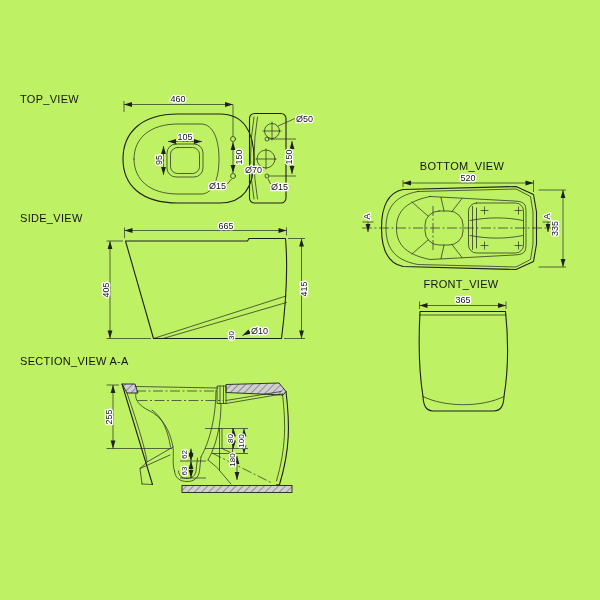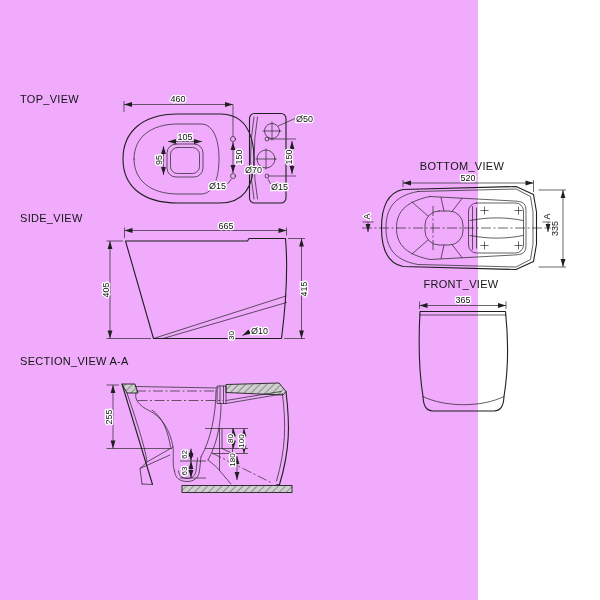--- a/index.html
+++ b/index.html
@@ -1,16 +1,16 @@
 <!DOCTYPE html>
 <html><head>
 <meta charset="utf-8">
 <style>
   html,body{margin:0;padding:0;background:#fff;}
-  #stage{width:478px;height:600px;background:#f0abfc;position:relative;font-family:"Liberation Sans",sans-serif;}
+  #stage{width:600px;height:600px;background:#bef264;position:relative;font-family:"Liberation Sans",sans-serif;}
   svg{display:block;}
   .title{font-family:"Liberation Sans",sans-serif;font-size:11px;fill:#141414;letter-spacing:.3px;}
   .dimt{font-family:"Liberation Sans",sans-serif;font-size:9px;fill:#141414;
         paint-order:stroke;stroke:#ffffff;stroke-width:2.6px;stroke-linejoin:round;}
   .dimt-s{font-size:8px;}
   .outline{fill:none;stroke:#1f1f1f;stroke-width:1.1;stroke-linejoin:round;stroke-linecap:round;}
   .thin{fill:none;stroke:#1f1f1f;stroke-width:0.7;stroke-linejoin:round;stroke-linecap:round;}
   .dim{fill:none;stroke:#2a2a2a;stroke-width:0.7;}
   .cl{fill:none;stroke:#2a2a2a;stroke-width:0.7;stroke-dasharray:10 2.5 2 2.5;}
   .hatched{fill:url(#hatch);stroke:#1f1f1f;stroke-width:0.9;}

